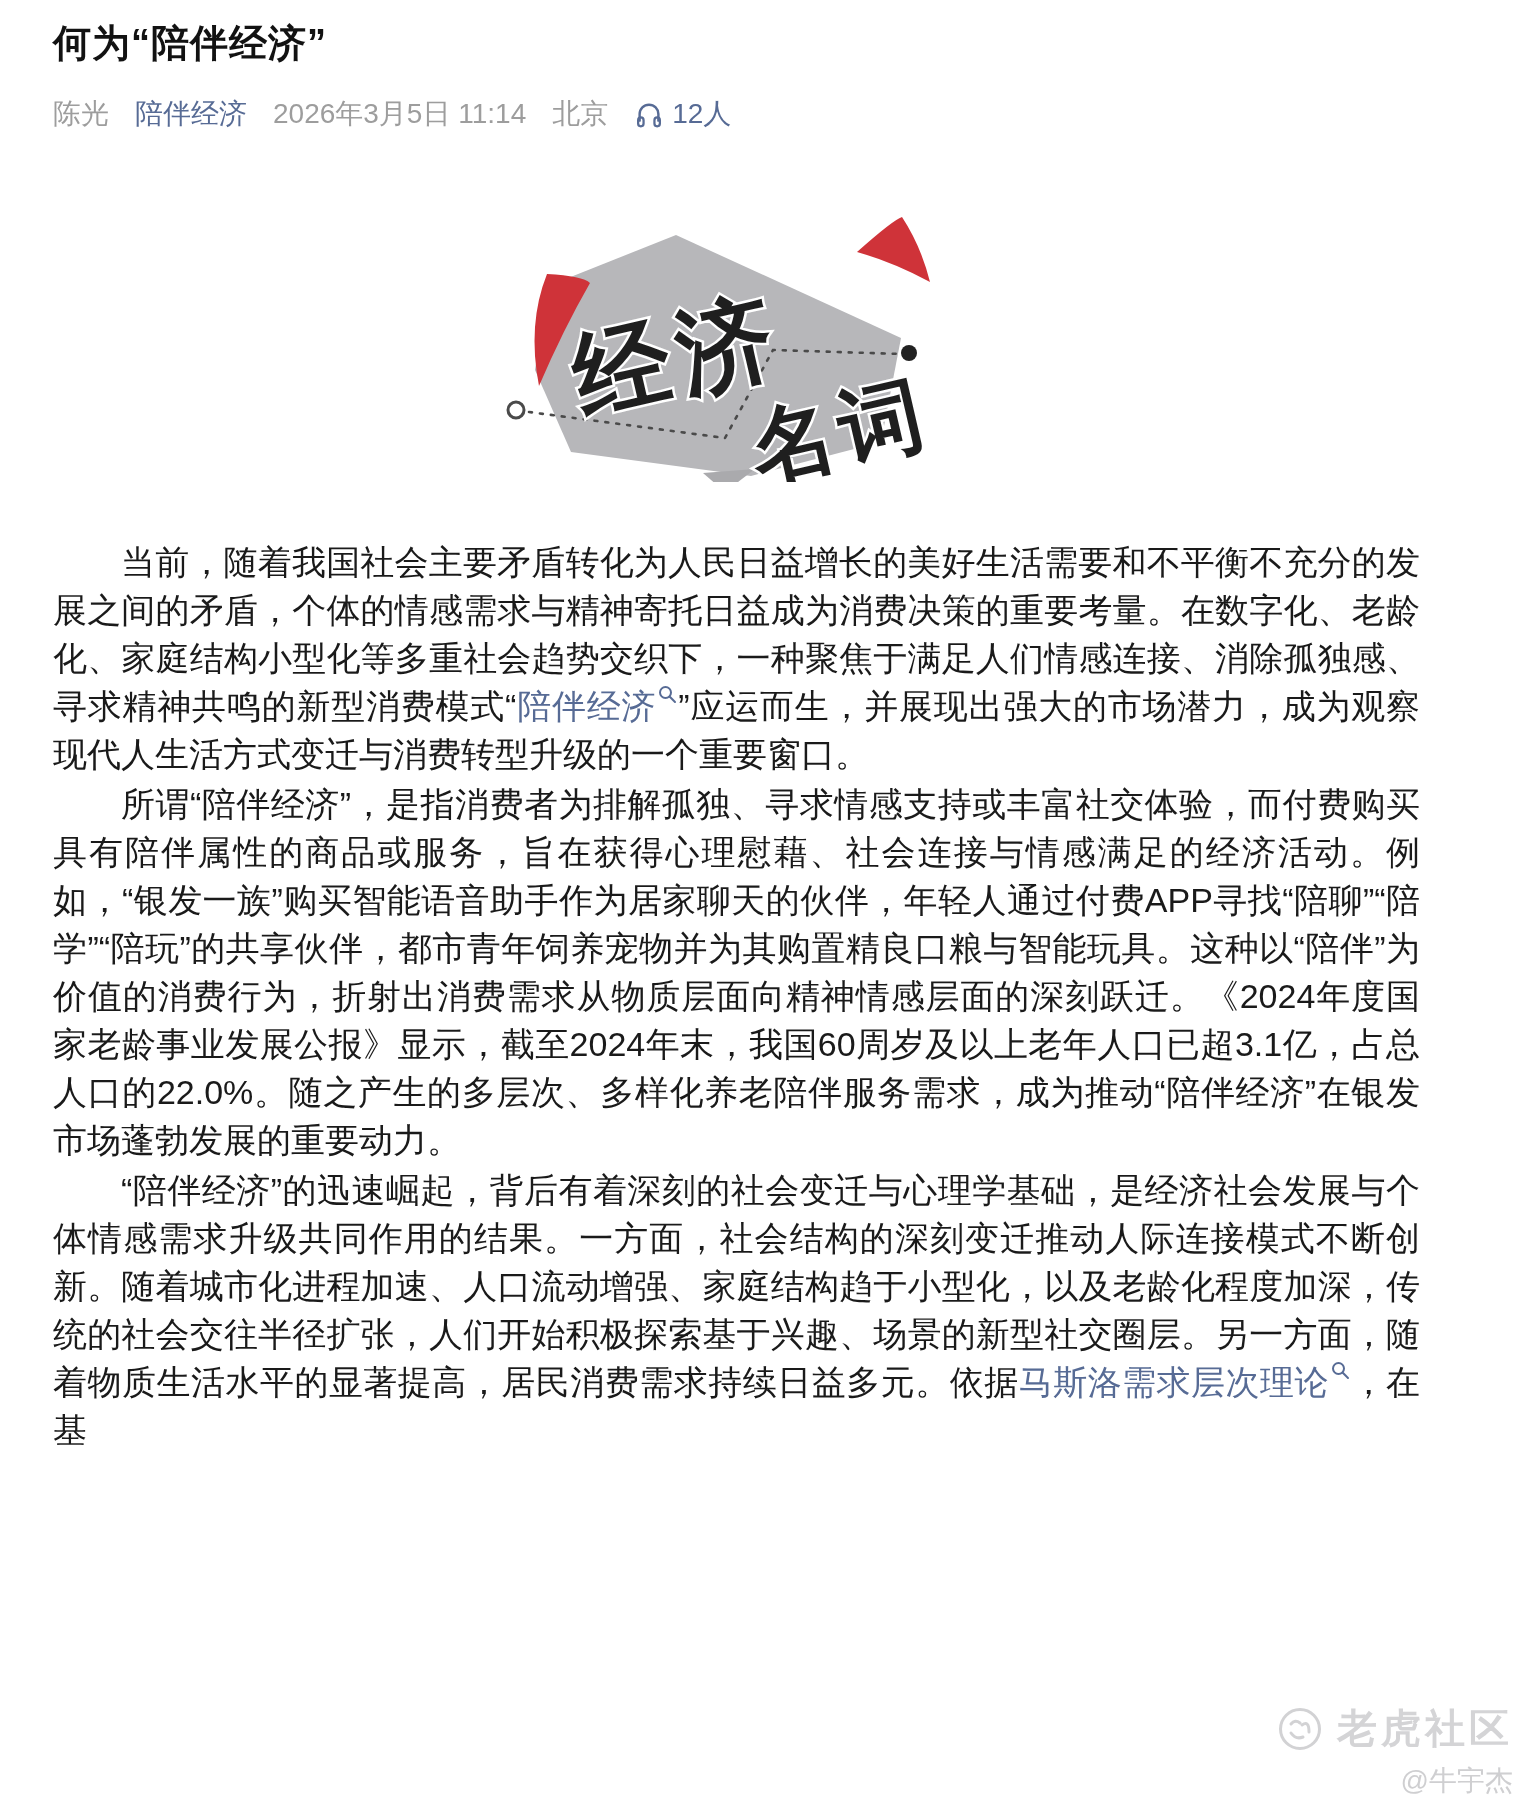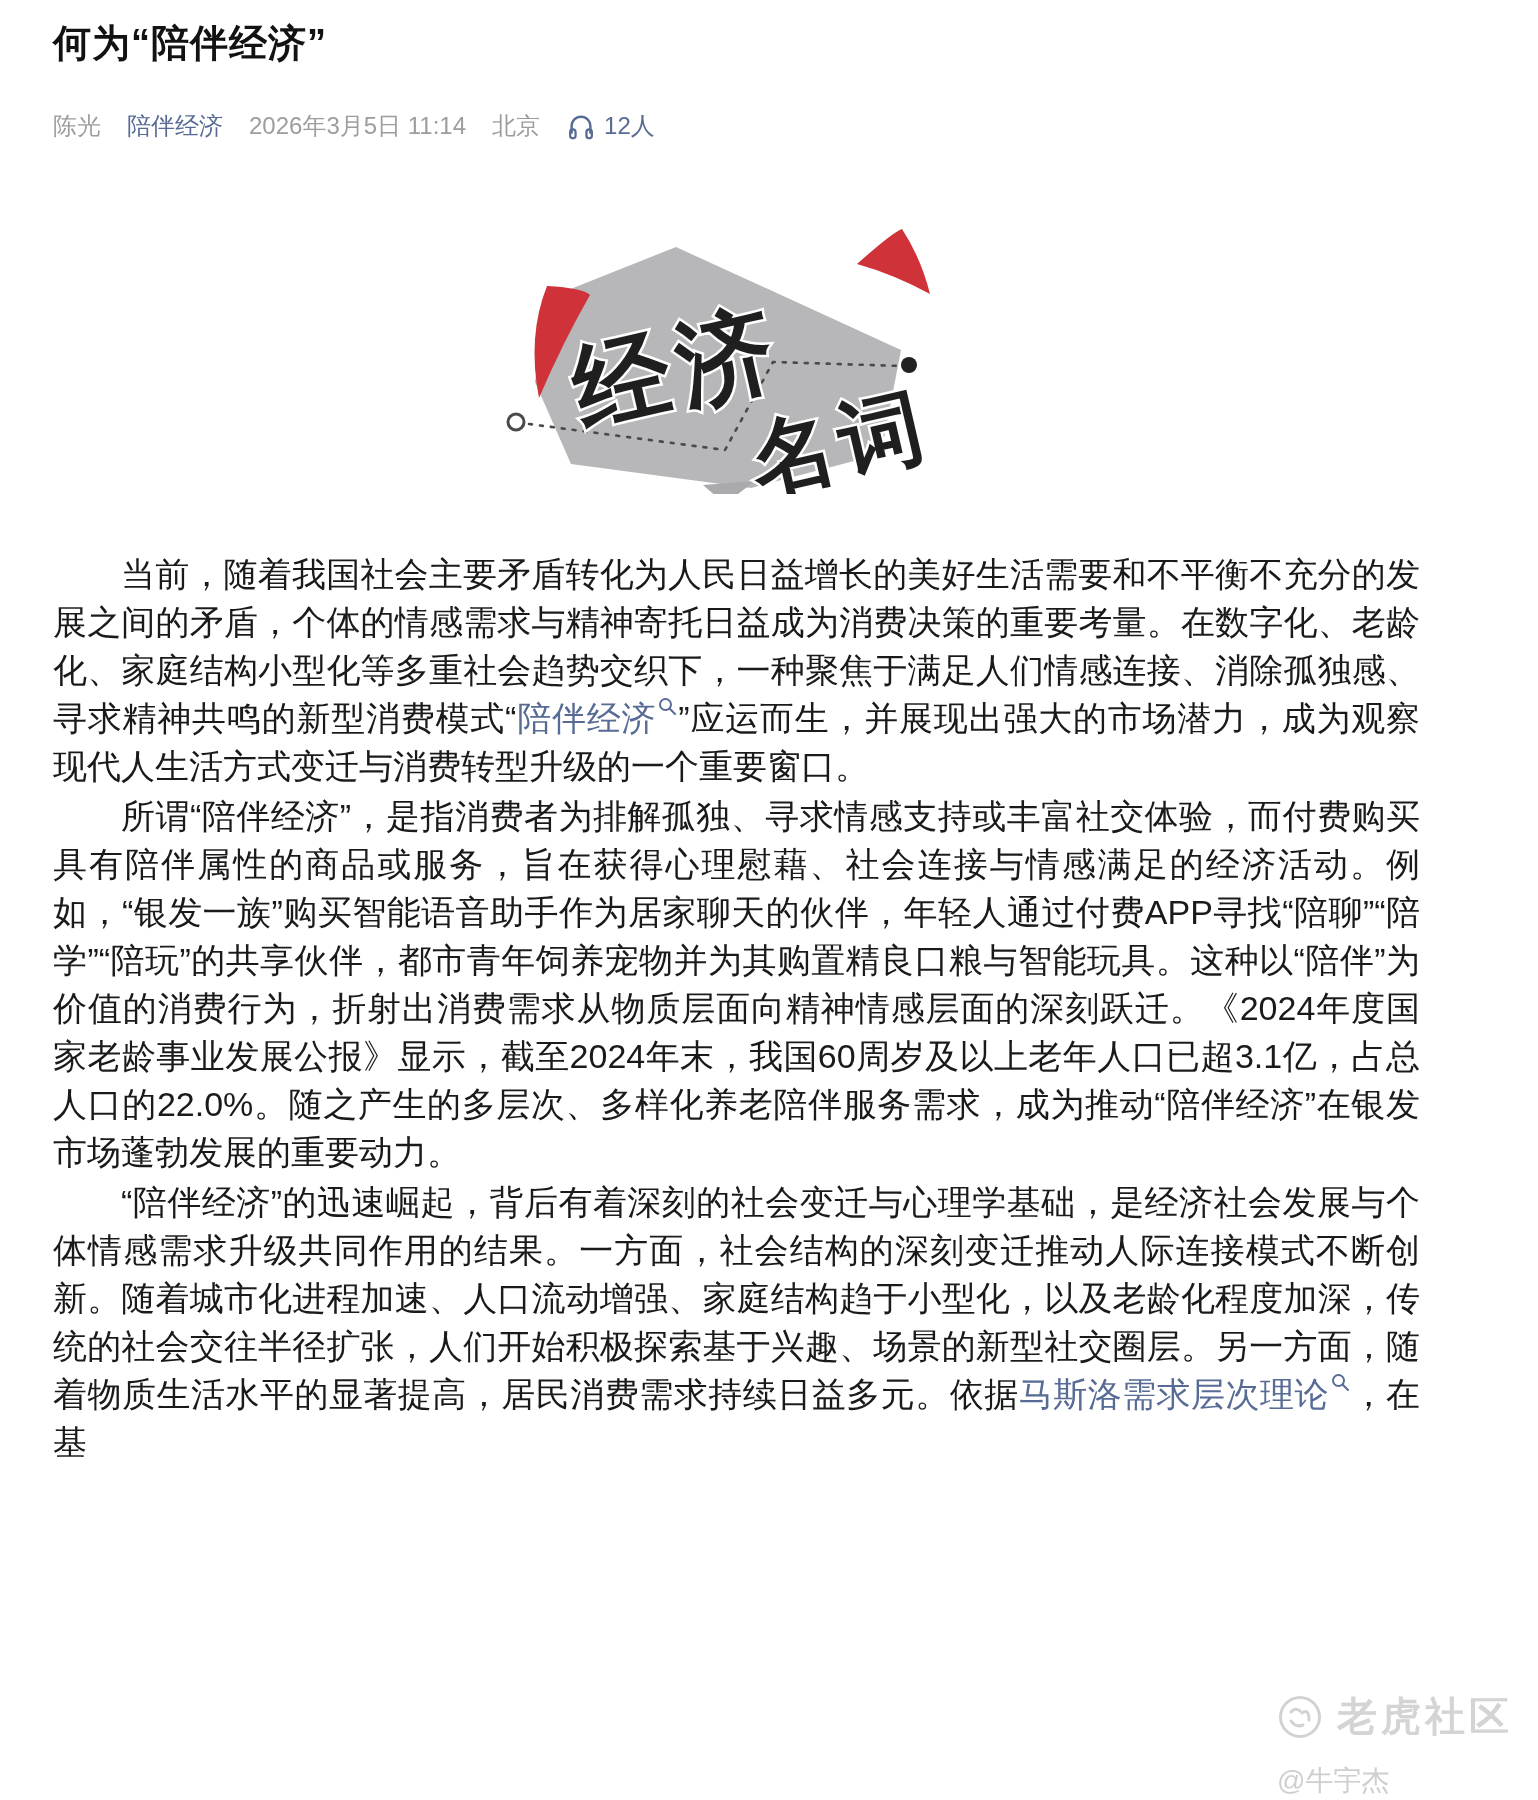--- a/index.html
+++ b/index.html
@@ -17,25 +17,25 @@
   }
   .title {
     margin: 20px 0 0 0;
     font-size: 38px;
     line-height: 46px;
     font-weight: 700;
     color: #121212;
     letter-spacing: 1px;
   }
   .byline {
-    margin-top: 44px;
+    margin-top: 32px;
     display: flex;
     align-items: center;
     gap: 26px;
-    font-size: 24px;
+    font-size: 28px;
     line-height: 32px;
     color: #9d9d9d;
     white-space: nowrap;
   }
   .byline .source { color: #576b95; text-decoration: none; cursor: pointer; }
   .listen {
     display: flex;
     align-items: flex-end;
     gap: 8px;
     color: #576b95;
@@ -74,21 +74,22 @@
     width: 20px; height: 20px;
     vertical-align: 14px;
     margin: 0 1px;
   }
   .watermark {
     position: absolute;
     right: 25px;
     bottom: 20px;
     display: flex;
     flex-direction: column;
-    gap: 18px;
+    align-items: flex-end;
+    gap: 6px;
     pointer-events: none;
   }
   .watermark-row {
     display: flex;
     align-items: center;
     gap: 14px;
   }
   .watermark-community {
     font-size: 40px;
     font-weight: 700;

